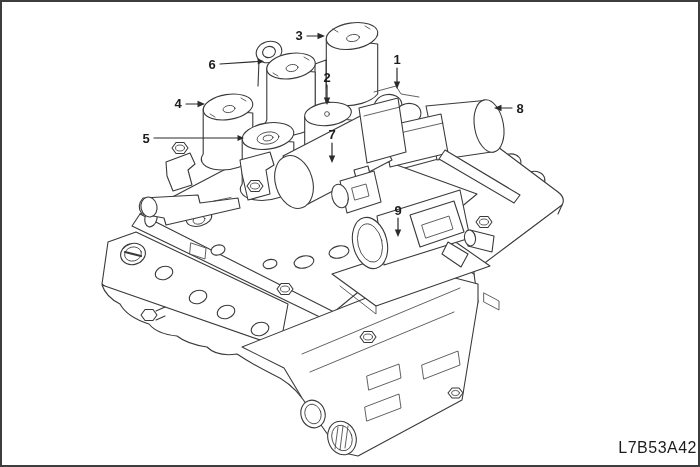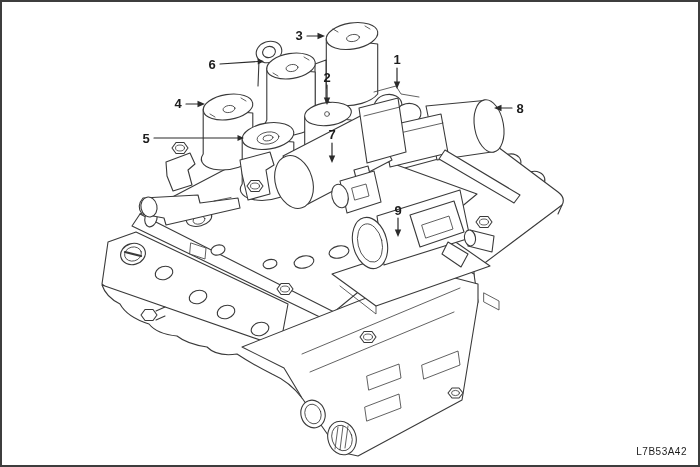--- a/index.html
+++ b/index.html
@@ -17,22 +17,22 @@
   .drawing .thin{stroke-width:0.8;}
   .drawing .arrow{fill:#2b2b2b;stroke:none;}
   .drawing .leader{stroke:#2b2b2b;stroke-width:1.2;}
   .drawing .slot{stroke-width:2.2;}
   .callout{
     position:absolute;transform:translate(-50%,-50%);
     font-size:13px;font-weight:bold;color:#1c1c1c;line-height:1;
     letter-spacing:0;user-select:none;
   }
   .fig-code{
-    position:absolute;right:11px;bottom:8px;
-    font-size:10px;color:#1c1c1c;letter-spacing:0.5px;
+    position:absolute;right:1px;bottom:8px;
+    font-size:16px;color:#1c1c1c;letter-spacing:0.5px;
   }
 </style>
 </head>
 <body>
 
 <div class="frame">
 
   <svg class="drawing" width="700" height="467" viewBox="0 0 700 467">
 
     <g>

